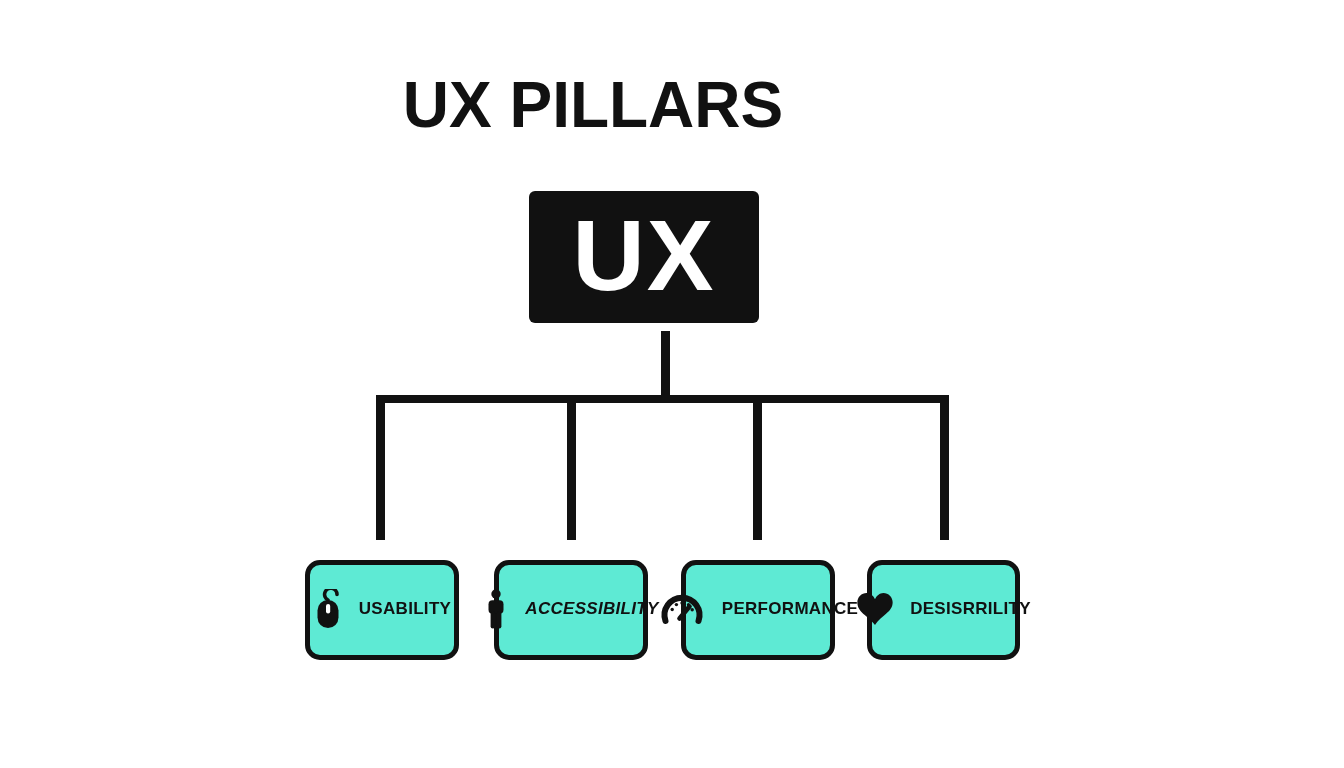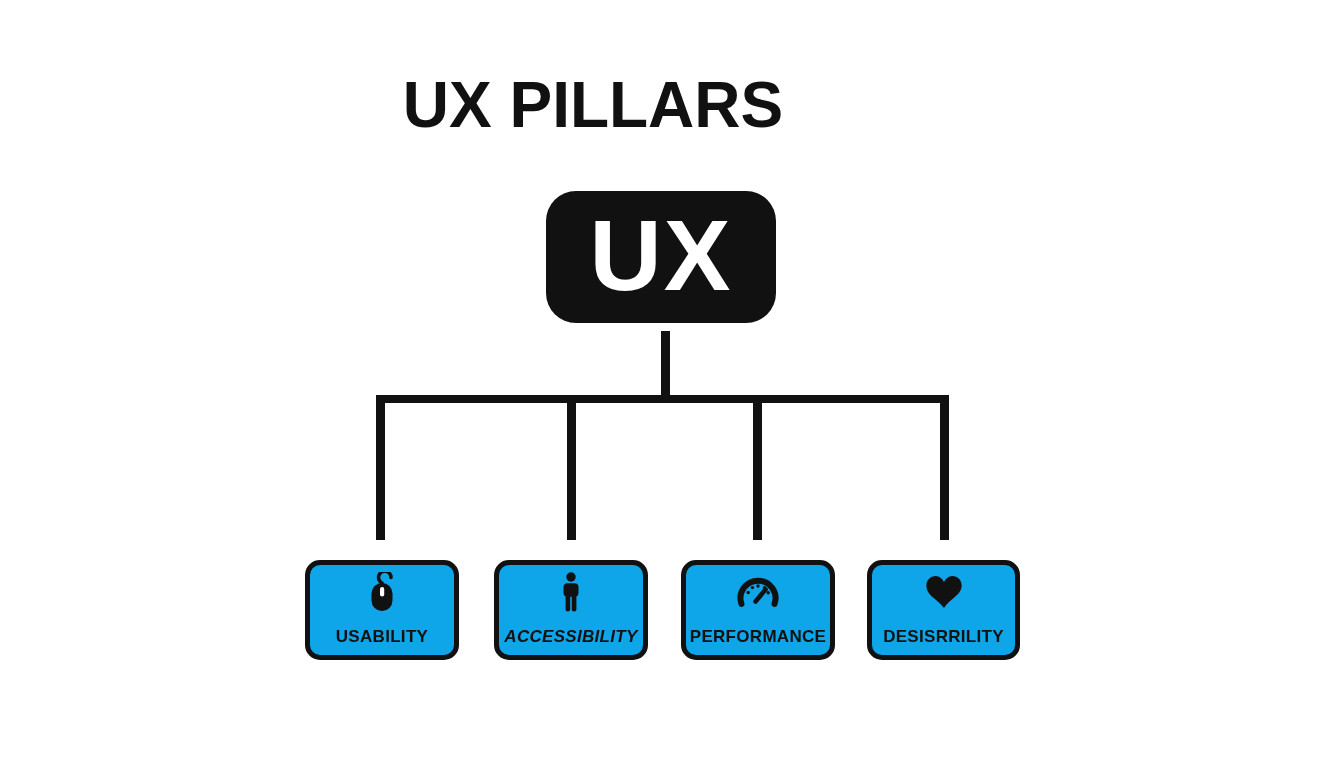--- a/index.html
+++ b/index.html
@@ -23,26 +23,26 @@
     margin: 0;
     text-align: center;
     font-size: 64px;
     line-height: 1;
     font-weight: 700;
     letter-spacing: 0px;
     color: #111111;
   }
   .root-node {
     position: absolute;
-    left: 546px;
+    left: 529px;
     top: 191px;
     width: 230px;
     height: 132px;
     background: #111111;
-    border-radius: 30px;
+    border-radius: 6px;
     display: flex;
     align-items: center;
     justify-content: center;
   }
   .root-node .root-label {
     color: #ffffff;
     font-size: 100px;
     font-weight: 700;
     letter-spacing: 2px;
     line-height: 1;
@@ -57,25 +57,25 @@
   .drop   { top: 395px; width: 9px; height: 145px; }
   .drop-1 { left: 376px; }
   .drop-2 { left: 567px; }
   .drop-3 { left: 753px; }
   .drop-4 { left: 940px; }
   .pillar {
     position: absolute;
     top: 560px;
     height: 100px;
     box-sizing: border-box;
-    background: #0ea5e9;
+    background: #5eead4;
     border: 5px solid #111111;
     border-radius: 15px;
     display: flex;
-    flex-direction: column;
+    flex-direction: row;
     align-items: center;
     justify-content: center;
     gap: 16px;
     padding: 2px 4px 4px 4px;
   }
   .pillar-1 { left: 305px; width: 154px; }
   .pillar-2 { left: 494px; width: 154px; font-style: italic; }
   .pillar-3 { left: 681px; width: 154px; }
   .pillar-4 { left: 867px; width: 153px; }
   .icon {

